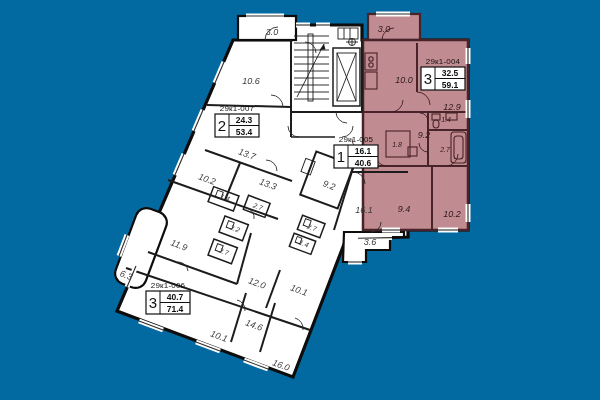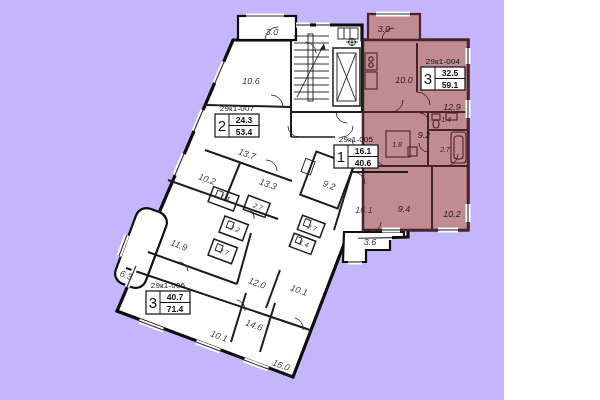--- a/index.html
+++ b/index.html
@@ -1,16 +1,16 @@
 <!DOCTYPE html>
 <html><head>
 <meta charset="utf-8">
 <style>
   html,body{margin:0;padding:0;background:#ffffff;}
-  .stage{width:504px;height:400px;position:relative;background:#c4b5fd;overflow:hidden;}
+  .stage{width:600px;height:400px;position:relative;background:#0369a1;overflow:hidden;}
   svg{display:block;}
   
   .outl{fill:#ffffff;stroke:#0d0d0d;stroke-width:3.2;stroke-linejoin:miter;}
   .bal{fill:#ffffff;stroke:#0d0d0d;stroke-width:2.2;}
   .w2{stroke:#1c1c1c;stroke-width:2;fill:none;}
   .w15{stroke:#1c1c1c;stroke-width:1.5;fill:none;}
   .thin{stroke:#1c1c1c;stroke-width:0.9;fill:none;}
   .pw{stroke:#482329;stroke-width:2;fill:none;}
   .pthin{stroke:#482329;stroke-width:1.1;fill:none;}
   .arc{stroke:#2b2b2b;stroke-width:0.9;fill:none;}

